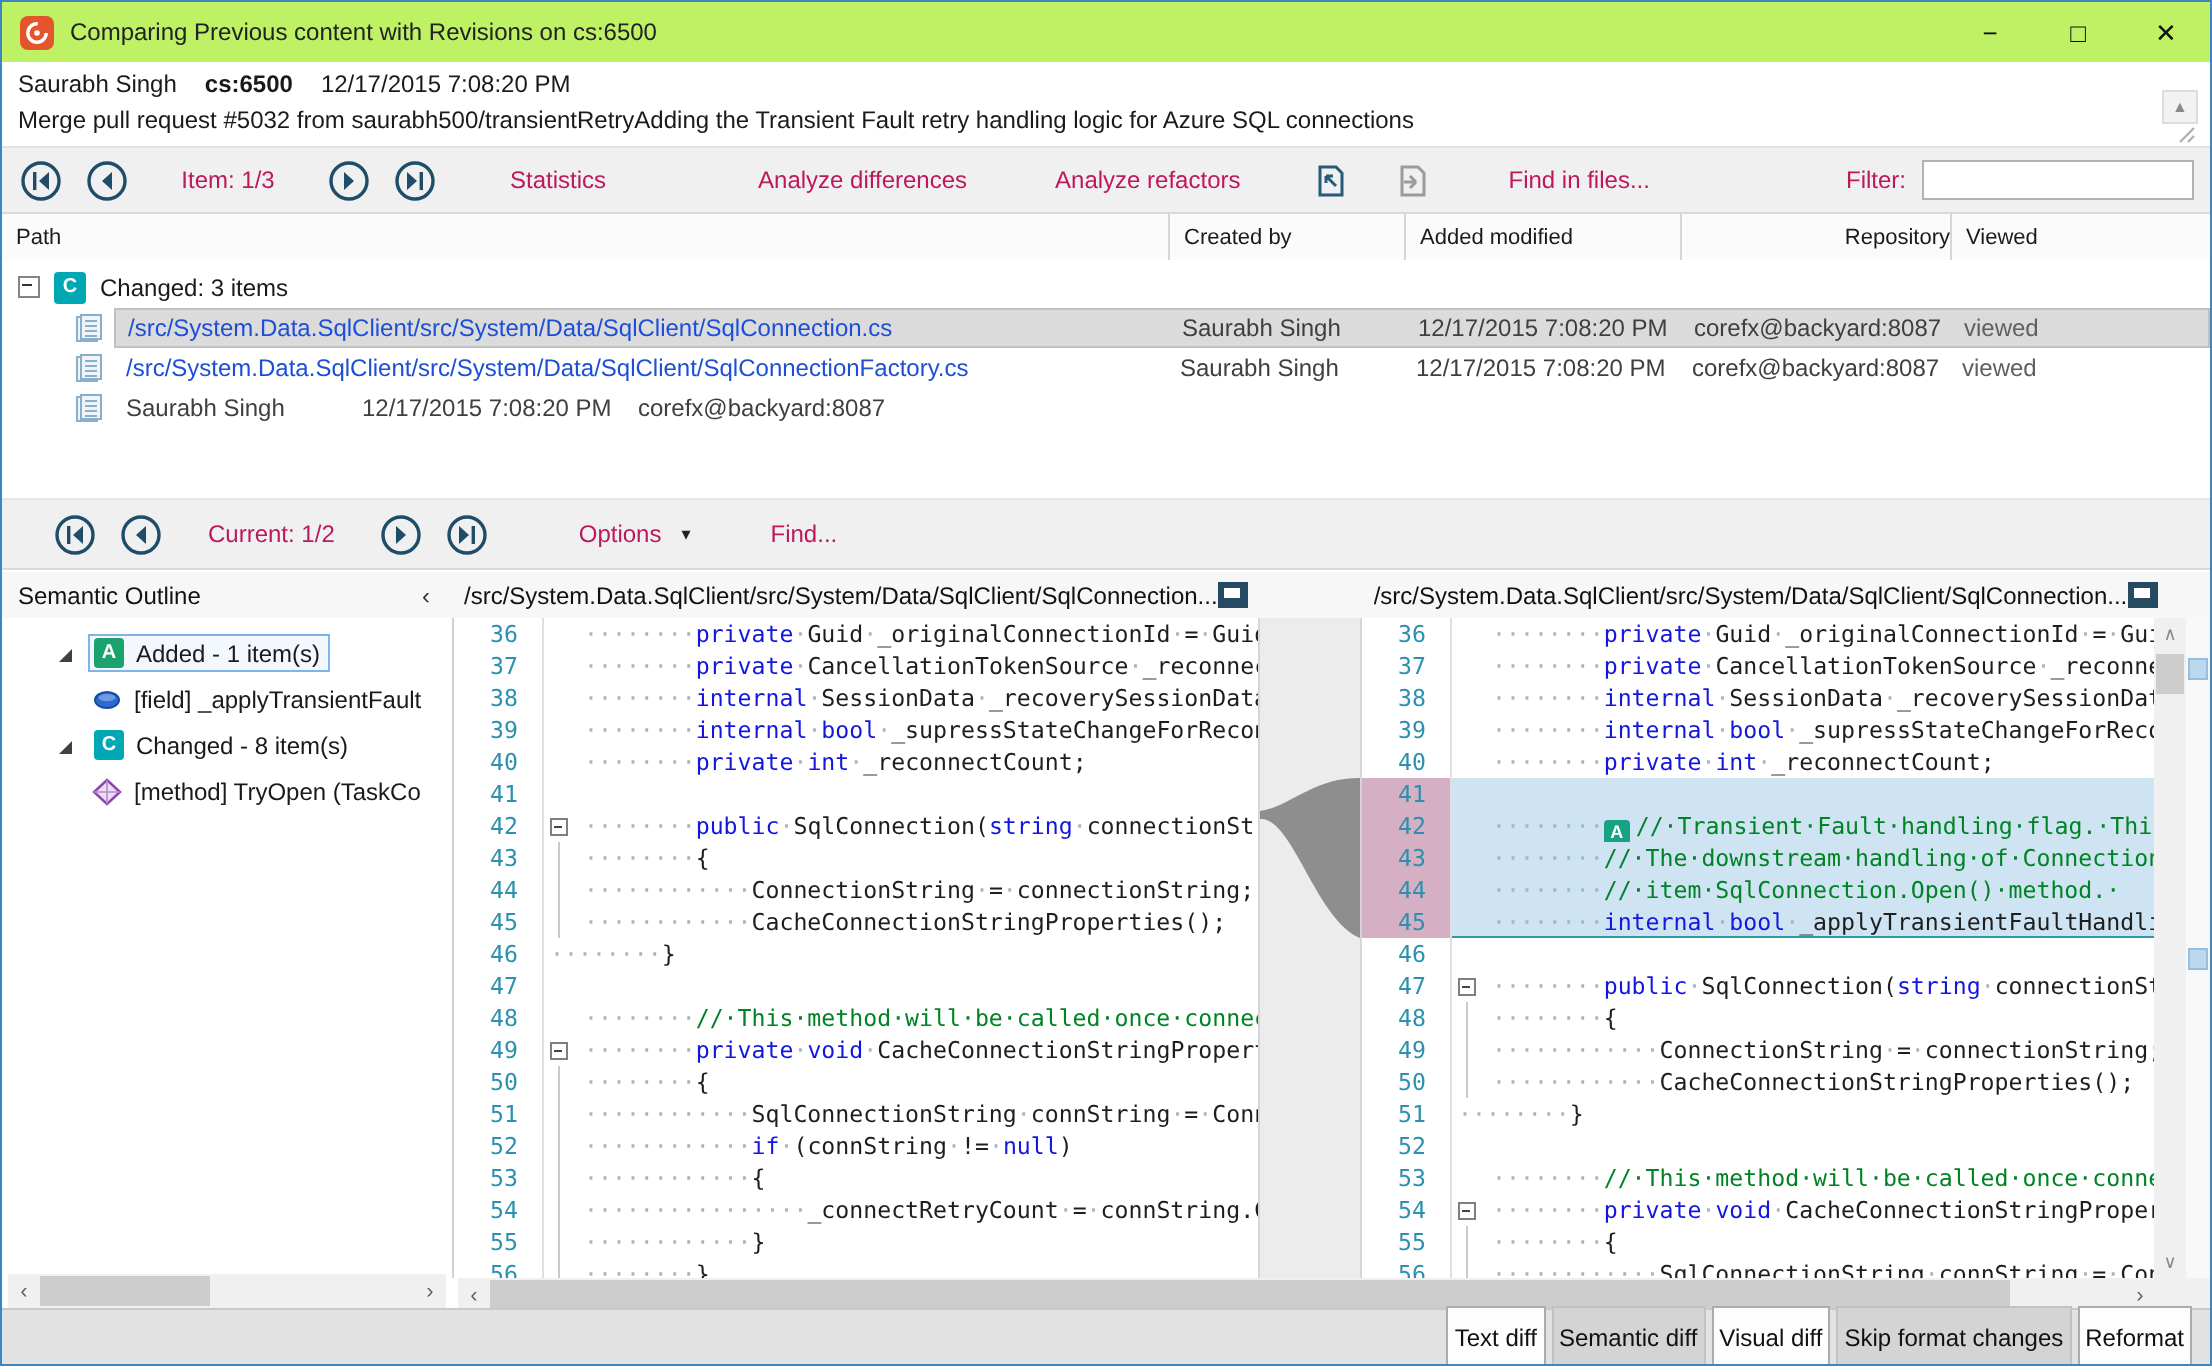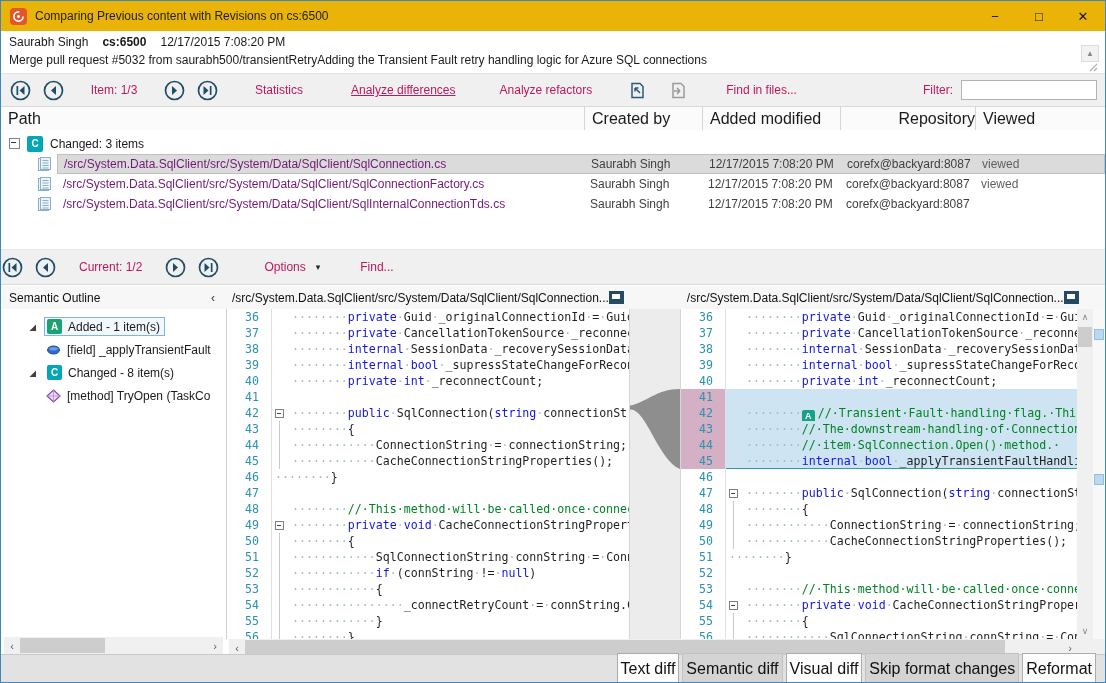--- a/index.html
+++ b/index.html
@@ -1,69 +1,69 @@
 <!DOCTYPE html>
 <html><head>
 <meta charset="utf-8">
 <style>
   html,body{margin:0;padding:0;background:#fff;}
   .window{position:relative;width:1106px;height:683px;box-sizing:border-box;border:1px solid #3e86c0;
           background:#fff;font-family:"Liberation Sans",sans-serif;color:#1a1a1a;overflow:hidden;}
 
   
-  .titlebar{position:absolute;left:0;top:0;right:0;height:30px;display:flex;align-items:center;background:#eab308;}
+  .titlebar{position:absolute;left:0;top:0;right:0;height:30px;display:flex;align-items:center;background:#bef264;}
   .appicon{margin:0 8px 0 9px;display:flex;}
   .title{font-size:12px;color:#222;}
   .tspacer{flex:1;}
   .wctl{width:44px;height:28px;display:flex;align-items:center;justify-content:center;font-size:13px;color:#111;cursor:default;}
 
   
   .cshead{position:absolute;left:0;top:30px;right:0;height:42px;background:#fff;border-bottom:1px solid #e2e2e2;}
   .csline1{position:absolute;left:8px;top:4px;font-size:12px;display:flex;gap:14px;align-items:baseline;}
   .cs-id{font-weight:bold;}
   .csline2{position:absolute;left:8px;top:22px;font-size:12px;white-space:nowrap;}
   .hdr-up{position:absolute;right:6px;top:14px;width:16px;height:15px;background:#f2f2f2;border:1px solid #dcdcdc;
           display:flex;align-items:center;justify-content:center;font-size:8px;color:#8a8a8a;}
   .hdr-grip{position:absolute;right:7px;top:32px;}
 
   
   .tb1{position:absolute;left:0;top:73px;right:0;height:33px;background:#f0f0f0;border-bottom:1px solid #dadada;
        display:flex;align-items:center;padding:0 8px;box-sizing:border-box;font-size:12px;}
   .navbtn{width:23px;height:23px;display:flex;align-items:center;justify-content:center;cursor:default;}
   .ml10{margin-left:10px;} .ml18{margin-left:18px;} .ml34{margin-left:34px;} .ml36{margin-left:36px;}
-  .ml40{margin-left:40px;text-align:center;} .ml44{margin-left:44px;} .ml48{margin-left:48px;text-decoration:underline;}
+  .ml40{margin-left:40px;text-align:center;} .ml44{margin-left:44px;} .ml48{margin-left:76px;}
   .tblabel{color:#be185d;white-space:nowrap;cursor:default;}
   .itemlabel{margin:0 22px;min-width:54px;text-align:center;}
   .spacer{flex:1;}
   .filterlabel{margin-right:8px;}
   .filterinput{width:136px;height:20px;border:1px solid #b2b2b2;background:#fff;box-sizing:border-box;font-size:12px;padding:0 4px;outline:none;}
 
   .tb2{position:absolute;left:0;top:248px;right:0;height:36px;background:#f0f0f0;border-top:1px solid #e6e6e6;
-       border-bottom:1px solid #dadada;display:flex;align-items:center;padding:0 0;box-sizing:border-box;font-size:12px;}
+       border-bottom:1px solid #dadada;display:flex;align-items:center;padding:0 25px;box-sizing:border-box;font-size:12px;}
   .caret{font-size:9px;margin-left:10px;color:#222;}
 
   
   .colhdr{position:absolute;left:0;top:106px;right:0;height:23px;background:#fbfbfb;border-bottom:1px solid #d9d9d9;
-          display:flex;font-size:16px;align-items:stretch;}
+          display:flex;font-size:11px;align-items:stretch;}
   .hcell{display:flex;align-items:center;box-sizing:border-box;}
   .hsep{border-left:1px solid #d6d6d6;}
   .hlabel{padding-left:7px;color:#1a1a1a;}
   .filelist{position:absolute;left:0;top:129px;right:0;height:119px;background:#fff;font-size:12px;}
   .grouprow{height:21px;display:flex;align-items:center;padding-left:8px;margin-top:3px;}
   .gexp{width:9px;height:9px;border:1px solid #848484;position:relative;background:#fff;margin-right:7px;flex:0 0 9px;}
   .gexp::after{content:"";position:absolute;left:1px;top:3px;width:5px;height:1px;background:#333;}
   .badge{width:16px;height:16px;border-radius:2px;color:#fff;font-weight:bold;font-size:10px;display:flex;
          align-items:center;justify-content:center;margin-right:7px;flex:0 0 16px;}
   .badge.c{background:#00a7b5;}
   .badge.a{background:#1ba36f;}
   .frow{height:20px;display:flex;align-items:center;padding-left:36px;}
   .ficon{width:16px;margin-right:4px;display:flex;flex:0 0 16px;}
   .fband{flex:1;display:flex;align-items:center;height:20px;box-sizing:border-box;}
   .fband.selected{background:#dbdbdb;border:1px solid #c0c0c0;}
-  .fc-path{flex:0 0 521px;padding-left:6px;overflow:hidden;white-space:nowrap;color:#701a75;}
+  .fc-path{flex:0 0 521px;padding-left:6px;overflow:hidden;white-space:nowrap;color:#1d4ed8;}
   .fc-created{flex:0 0 118px;padding-left:6px;color:#3f3f3f;box-sizing:border-box;}
   .fc-date{flex:0 0 138px;padding-left:6px;color:#3f3f3f;box-sizing:border-box;}
   .fc-repo{flex:0 0 135px;padding-left:6px;color:#3f3f3f;box-sizing:border-box;}
   .fc-viewed{flex:1;padding-left:6px;color:#5f5f5f;}
 
   
   .paneheads{position:absolute;left:0;top:285px;right:0;height:23px;background:#f7f7f7;border-bottom:1px solid #d8d8d8;
              display:flex;align-items:center;font-size:12px;}
   .ph-outline{flex:0 0 226px;display:flex;align-items:center;box-sizing:border-box;padding:0 8px;}
   .ph-left{flex:0 0 402px;display:flex;align-items:center;box-sizing:border-box;padding-left:5px;}
@@ -118,21 +118,21 @@
   .hsb{position:absolute;height:17px;background:#f0f0f0;display:flex;align-items:center;}
   .hsb .harr{width:16px;text-align:center;font-size:11px;color:#5f5f5f;flex:0 0 16px;}
   .hsb .hthumb{height:15px;background:#cdcdcd;}
   .hsb-outline{left:3px;top:636px;width:219px;}
   .hsb-code{left:228px;top:638px;width:849px;}
   .corner{position:absolute;right:0;top:638px;width:29px;height:17px;background:#f0f0f0;}
 
   
   .bottombar{position:absolute;left:0;bottom:0;right:0;height:28px;background:#e2e2e2;border-top:1px solid #c9c9c9;
              display:flex;align-items:center;justify-content:flex-end;gap:3px;padding-right:9px;box-sizing:border-box;}
-  .bbtn{height:32px;display:flex;align-items:center;justify-content:center;padding:0 3px;font-size:16px;
+  .bbtn{height:32px;display:flex;align-items:center;justify-content:center;padding:0 3px;font-size:12px;
         background:#fdfdfd;border:1px solid #acacac;box-sizing:border-box;cursor:default;color:#111;}
   .bbtn.flat{background:#d4d4d4;border-color:#c2c2c2;}
 
   svg{display:block;}
 </style>
 </head>
 <body>
 
 <div class="window">
 
@@ -274,21 +274,20 @@
         </div>
         <div class="frow">
           <span class="ficon">
             <svg width="14" height="15">
               <rect x="1.5" y="1.5" width="10" height="12" fill="#eef5fa" stroke="#8aafc8"></rect>
               <rect x="3.5" y="0.5" width="10" height="12" fill="#eef5fa" stroke="#8aafc8"></rect>
               <path d="M5.5 3.5 h6 M5.5 6 h6 M5.5 8.5 h6 M5.5 11 h6" stroke="#8aafc8" stroke-width="1"></path>
             </svg>
           </span>
           <div class="fband">
-            <span class="fc-path">/src/System.Data.SqlClient/src/System/Data/SqlClient/SqlInternalConnectionTds.cs</span>
             <span class="fc-created">Saurabh Singh</span>
             <span class="fc-date">12/17/2015 7:08:20 PM</span>
             <span class="fc-repo">corefx@backyard:8087</span>
             <span class="fc-viewed"></span>
           </div>
         </div>
       </div>
   </div>
 
   <div class="tb2">

